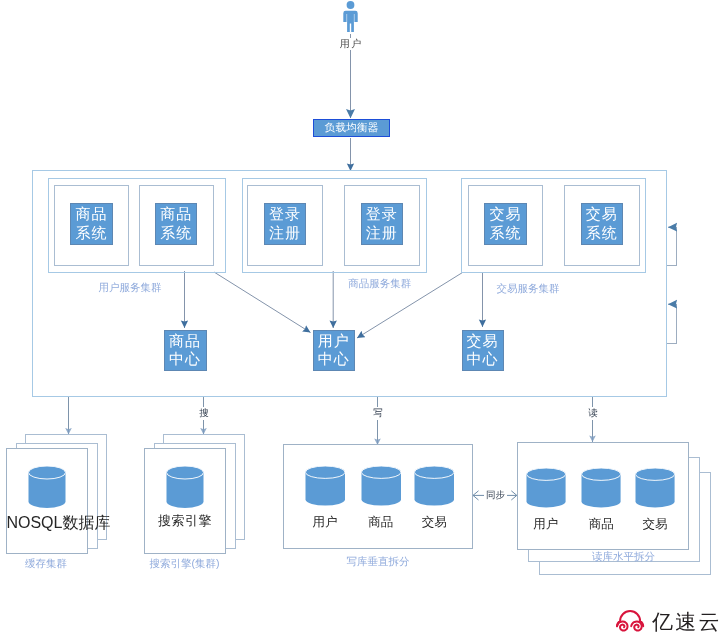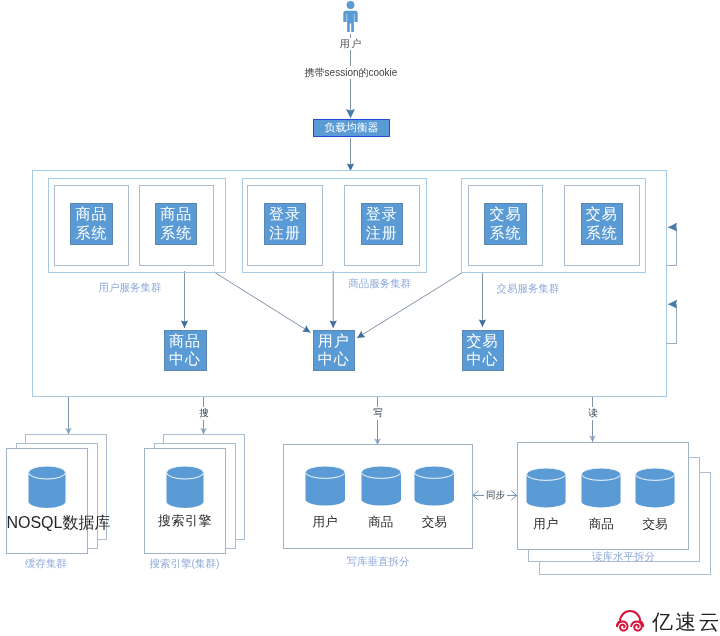--- a/index.html
+++ b/index.html
@@ -72,21 +72,20 @@
 <path d="M478.5,490.8 L473,495.4 L478.5,500"></path>
 <path d="M511.3,490.8 L516.8,495.4 L511.3,500"></path>
 </g>
 </svg>
 <div class="abs" style="left:338px;top:0px;width:26px;height:34px;">
  <svg width="26" height="34" viewBox="0 0 26 34">
   <circle cx="12.5" cy="5" r="3.9" fill="#5b9bd5"></circle>
   <path d="M5.3,13.2 A2.4,2.4 0 0,1 7.7,10.8 L17.3,10.8 A2.4,2.4 0 0,1 19.7,13.2 L19.7,22.1 L16.4,22.1 L16.4,14.1 L15.9,14.1 L15.9,31.9 L13.2,31.9 L13.2,23.6 L11.8,23.6 L11.8,31.9 L9.1,31.9 L9.1,14.1 L8.6,14.1 L8.6,22.1 L5.3,22.1 Z" fill="#5b9bd5"></path>
  </svg></div>
 <div class="abs ctr" style="left:320px;top:38px;width:61px;font-size:10px;color:#3f3f3f;letter-spacing:1.5px;background:#fff;line-height:12px;padding-left:1.5px;box-sizing:border-box;">用户</div>
-<div class="abs ctr" style="left:271px;top:65.5px;width:160px;font-size:10px;color:#3f3f3f;background:#fff;line-height:13px;">携带session的cookie</div>
 <div class="lbchip" style="left:313px;top:118.5px;width:77px;height:18.5px;padding-top:1px;">
       <span>负载均衡器</span>
     </div>
 <div class="obox" style="left:32px;top:170.2px;width:635px;height:227px;"></div>
 <div class="obox" style="left:48px;top:178px;width:177.5px;height:95px;"></div>
 <div class="obox2" style="left:53.8px;top:184.7px;width:75.2px;height:81.2px;"></div>
 <div class="chip" style="left:70.2px;top:202.7px;width:42.4px;height:42.8px;">
       <span>商品</span>
       <span>系统</span>
     </div>

